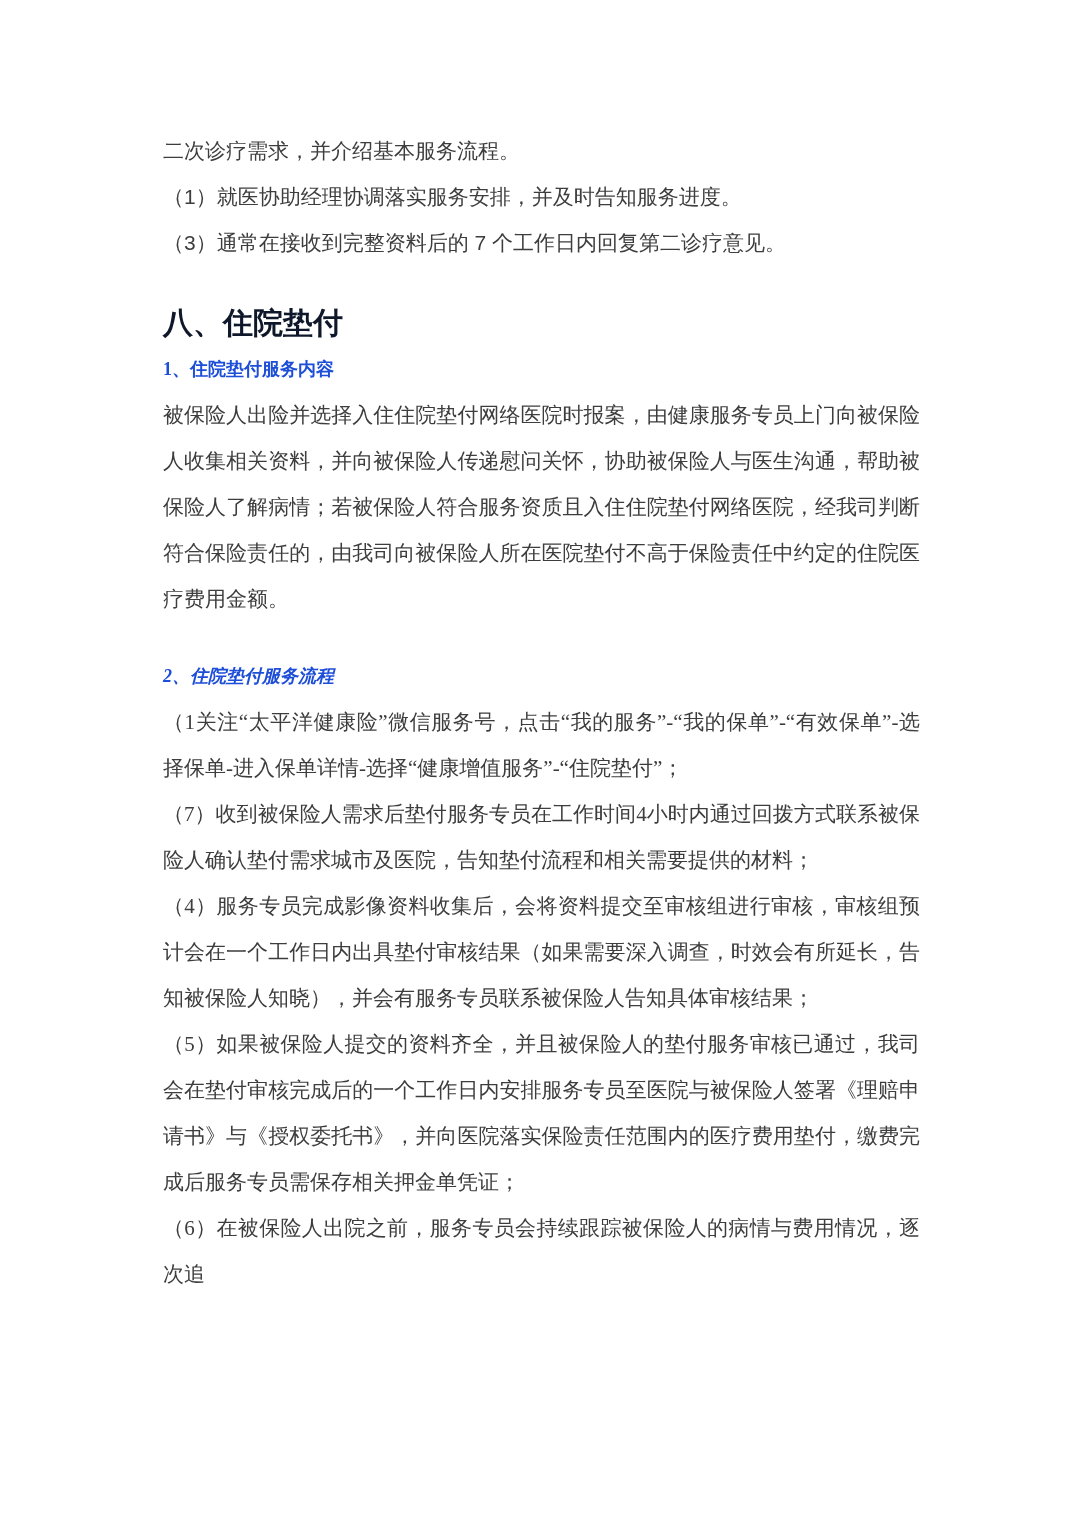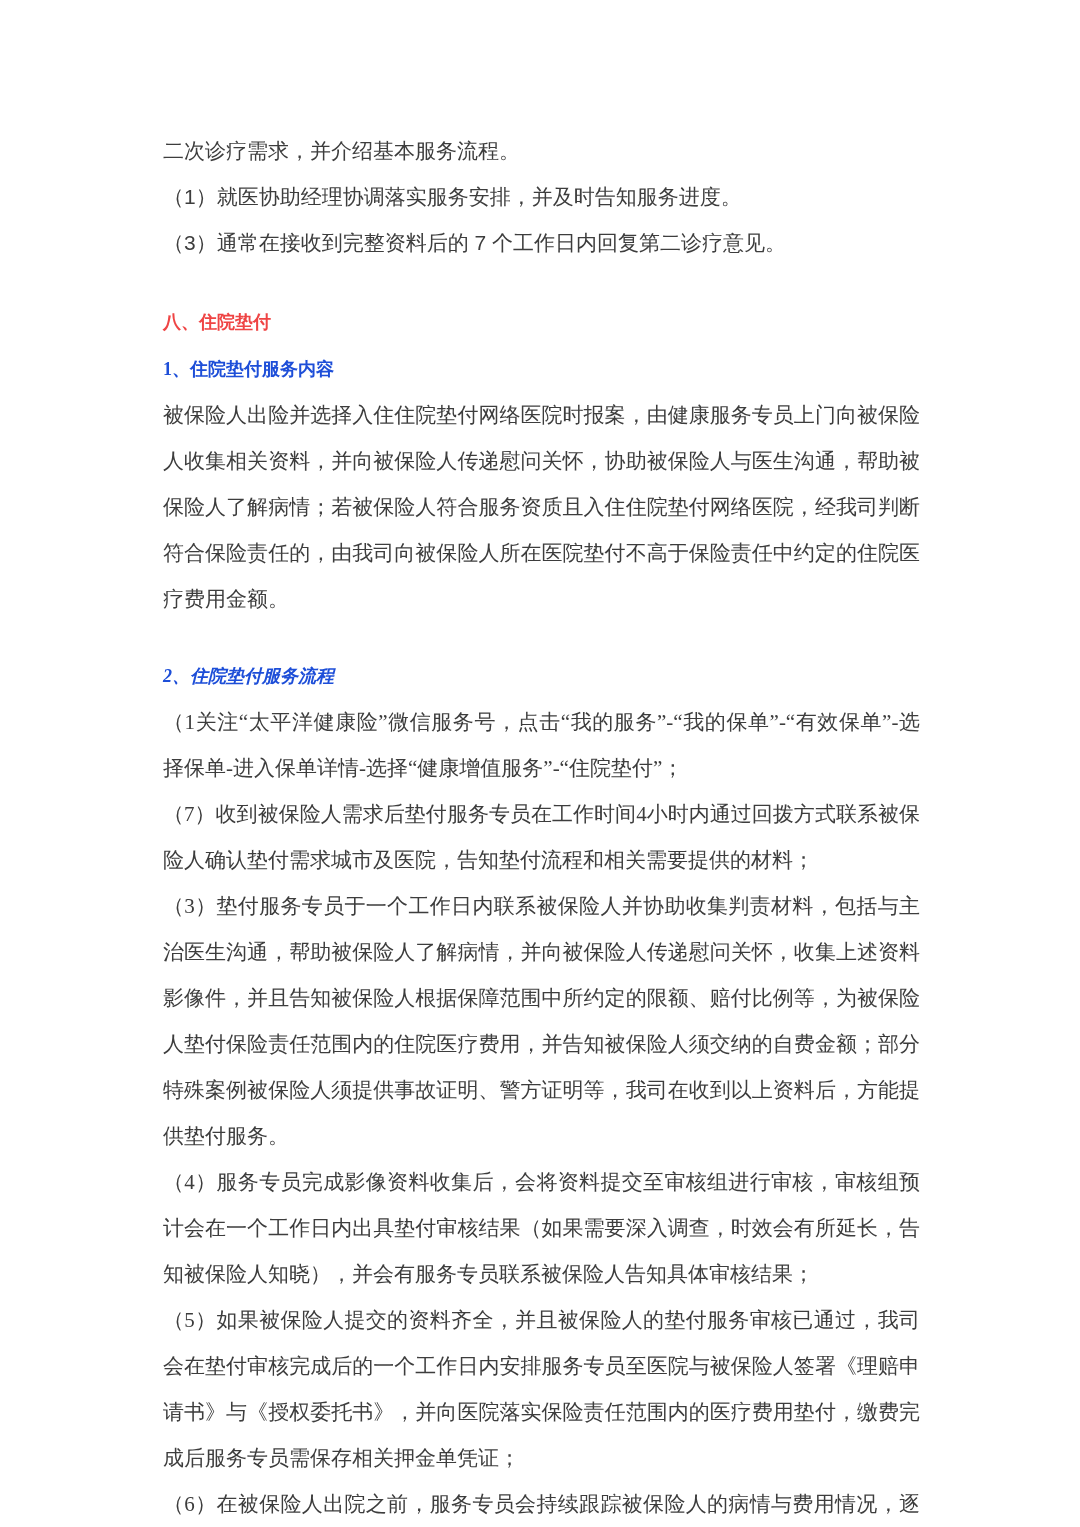--- a/index.html
+++ b/index.html
@@ -28,25 +28,25 @@
   .intro {
     margin: 0;
     font-family: "Liberation Sans", "DejaVu Sans", sans-serif;
     font-size: 21px;
     line-height: 46px;
     color: #3d3d3d;
     text-align: justify;
   }
   .h-major {
     margin: 34px 0 0 0;
-    font-family: Liberation Mono, monospace;
-    font-size: 18px;
+    font-family: Liberation Sans, sans-serif;
+    font-size: 30px;
     font-weight: bold;
     line-height: 46px;
-    color: #ef4444;
+    color: #0f172a;
   }
   .h-sub {
     margin: 0;
     font-family: "Liberation Serif", "DejaVu Serif", serif;
     font-size: 18px;
     font-weight: bold;
     line-height: 46px;
     color: #1d4ed8;
   }
   .h-sub-2 {
@@ -81,21 +81,20 @@
     <h3 class="h-sub">1、住院垫付服务内容</h3>
 
     <p class="body-para">被保险人出险并选择入住住院垫付网络医院时报案，由健康服务专员上门向被保险人收集相关资料，并向被保险人传递慰问关怀，协助被保险人与医生沟通，帮助被保险人了解病情；若被保险人符合服务资质且入住住院垫付网络医院，经我司判断符合保险责任的，由我司向被保险人所在医院垫付不高于保险责任中约定的住院医疗费用金额。</p>
 
     <h3 class="h-sub h-sub-2">2、住院垫付服务流程</h3>
 
     <p class="body-para">（1关注“太平洋健康险”微信服务号，点击“我的服务”-“我的保单”-“有效保单”-选择保单-进入保单详情-选择“健康增值服务”-“住院垫付”；</p>
 
     <p class="body-para">（7）收到被保险人需求后垫付服务专员在工作时间4小时内通过回拨方式联系被保险人确认垫付需求城市及医院，告知垫付流程和相关需要提供的材料；</p>
 
-    <p class="body-para">（3）垫付服务专员于一个工作日内联系被保险人并协助收集判责材料，包括与主治医生沟通，帮助被保险人了解病情，并向被保险人传递慰问关怀，收集上述资料影像件，并且告知被保险人根据保障范围中所约定的限额、赔付比例等，为被保险人垫付保险责任范围内的住院医疗费用，并告知被保险人须交纳的自费金额；部分特殊案例被保险人须提供事故证明、警方证明等，我司在收到以上资料后，方能提供垫付服务。</p>
 
     <p class="body-para">（4）服务专员完成影像资料收集后，会将资料提交至审核组进行审核，审核组预计会在一个工作日内出具垫付审核结果（如果需要深入调查，时效会有所延长，告知被保险人知晓），并会有服务专员联系被保险人告知具体审核结果；</p>
 
     <p class="body-para">（5）如果被保险人提交的资料齐全，并且被保险人的垫付服务审核已通过，我司会在垫付审核完成后的一个工作日内安排服务专员至医院与被保险人签署《理赔申请书》与《授权委托书》，并向医院落实保险责任范围内的医疗费用垫付，缴费完成后服务专员需保存相关押金单凭证；</p>
 
     <p class="body-para">（6）在被保险人出院之前，服务专员会持续跟踪被保险人的病情与费用情况，逐次追</p>
 
   </div>
 </div>
 

